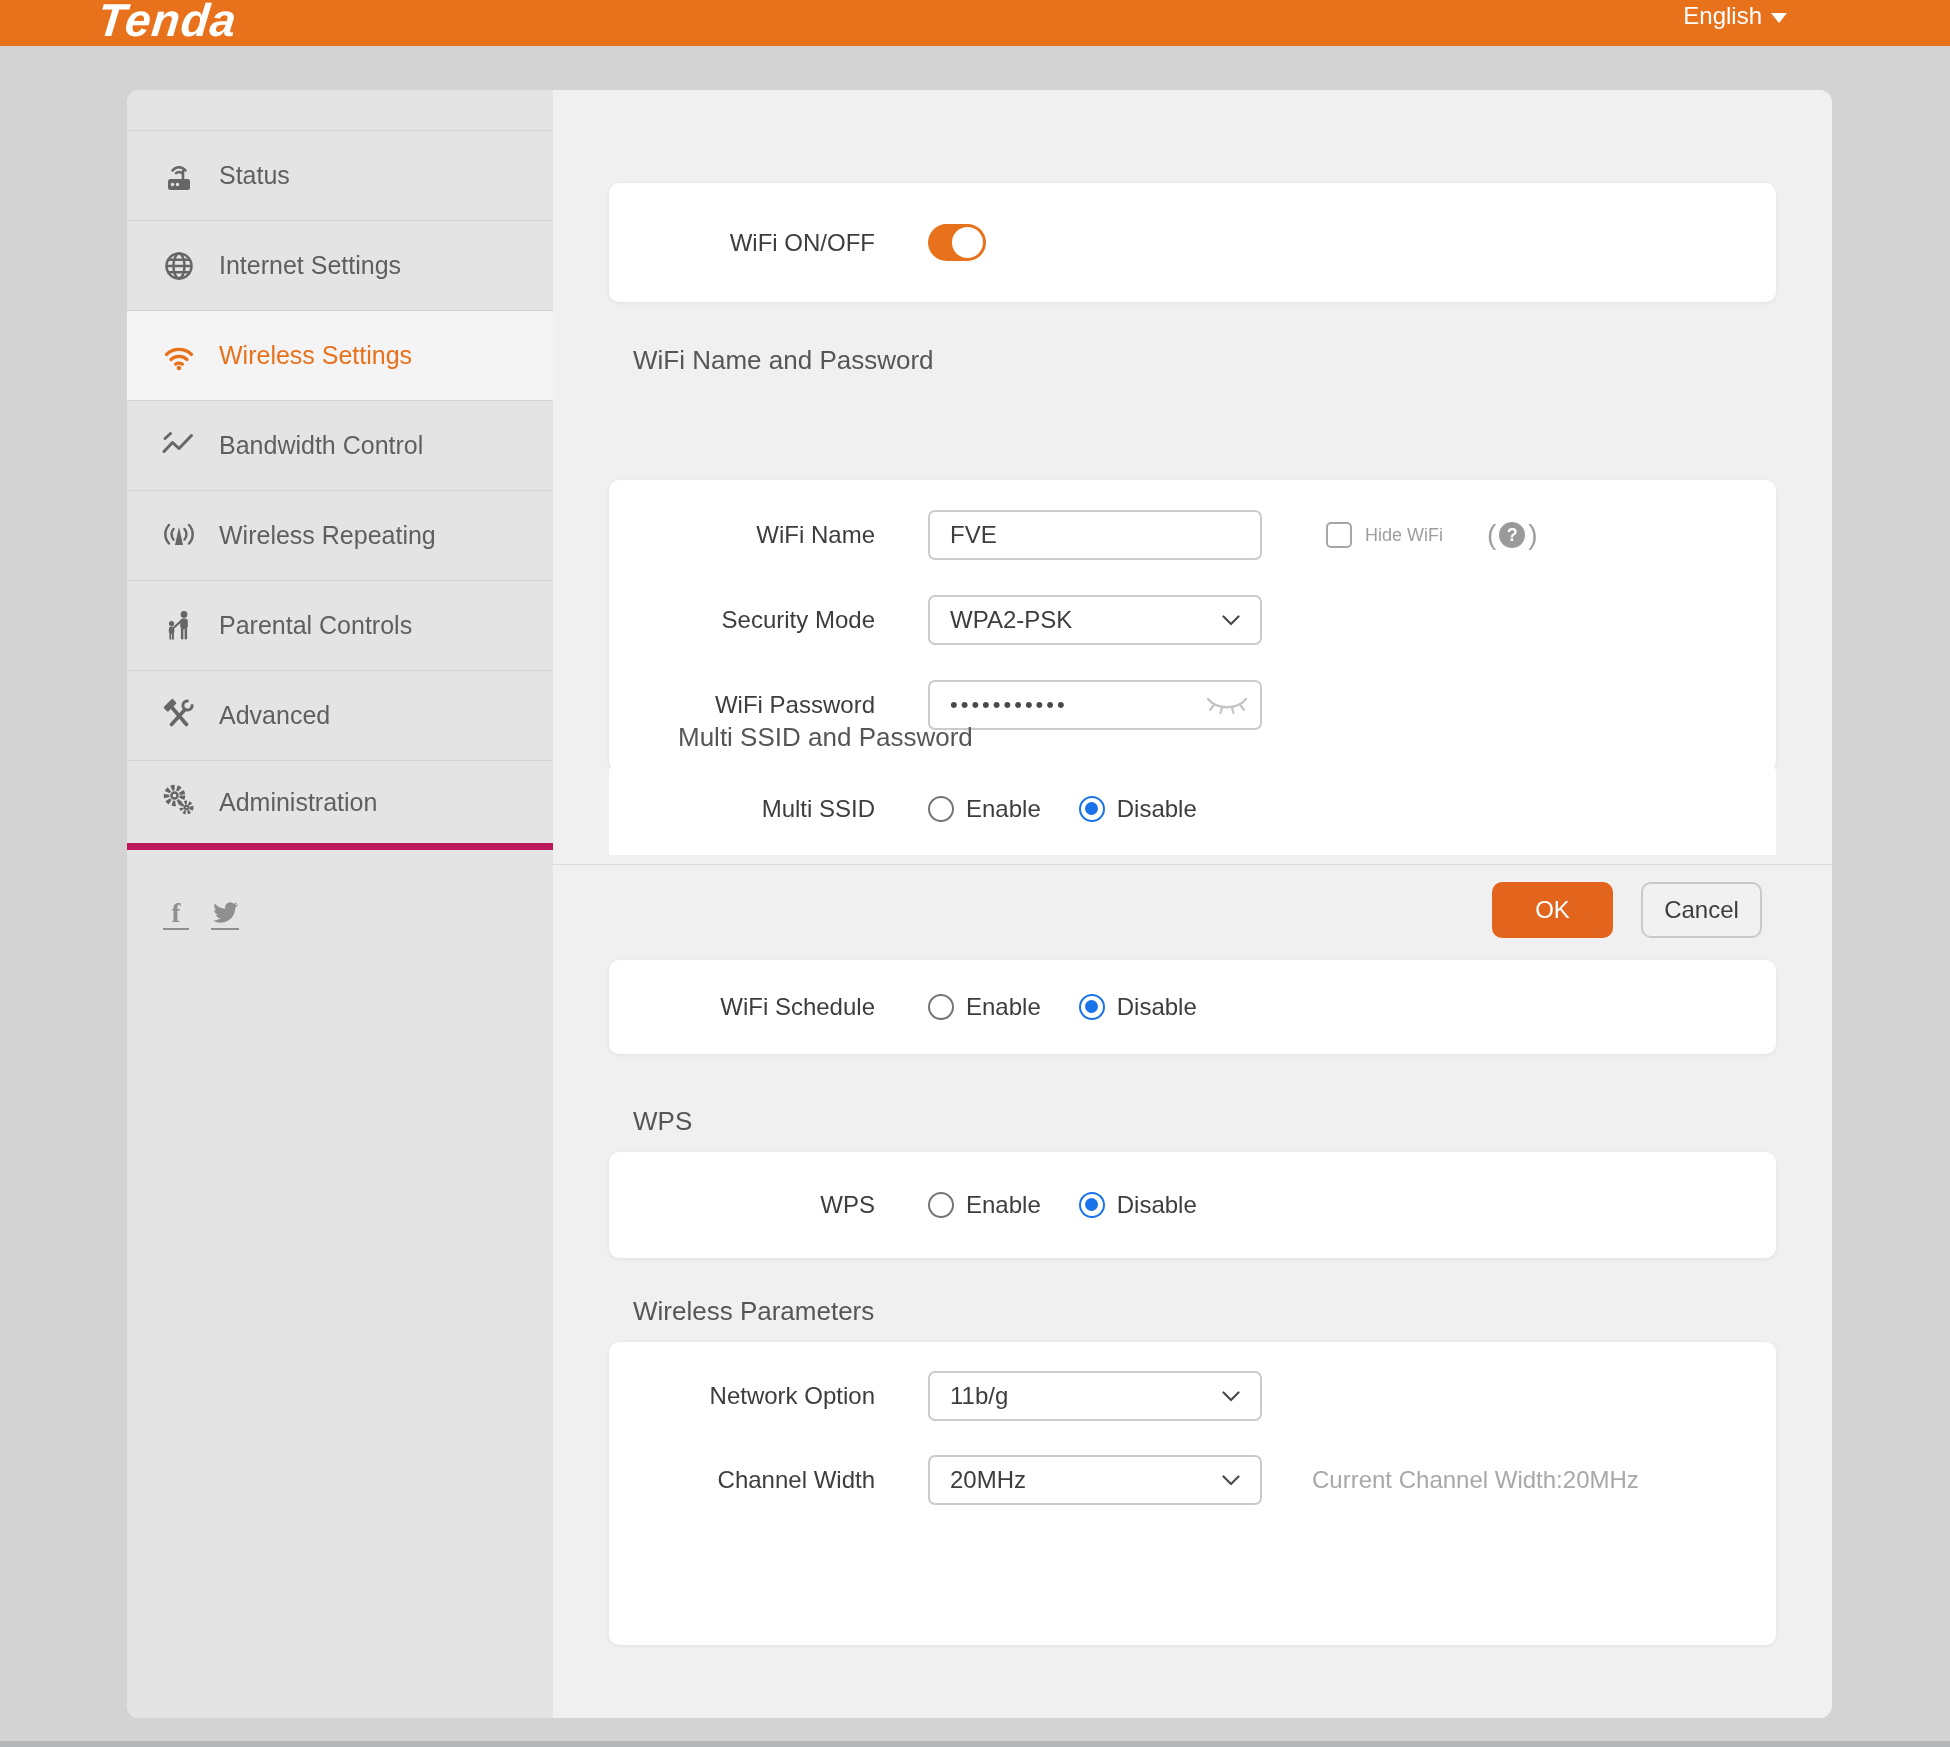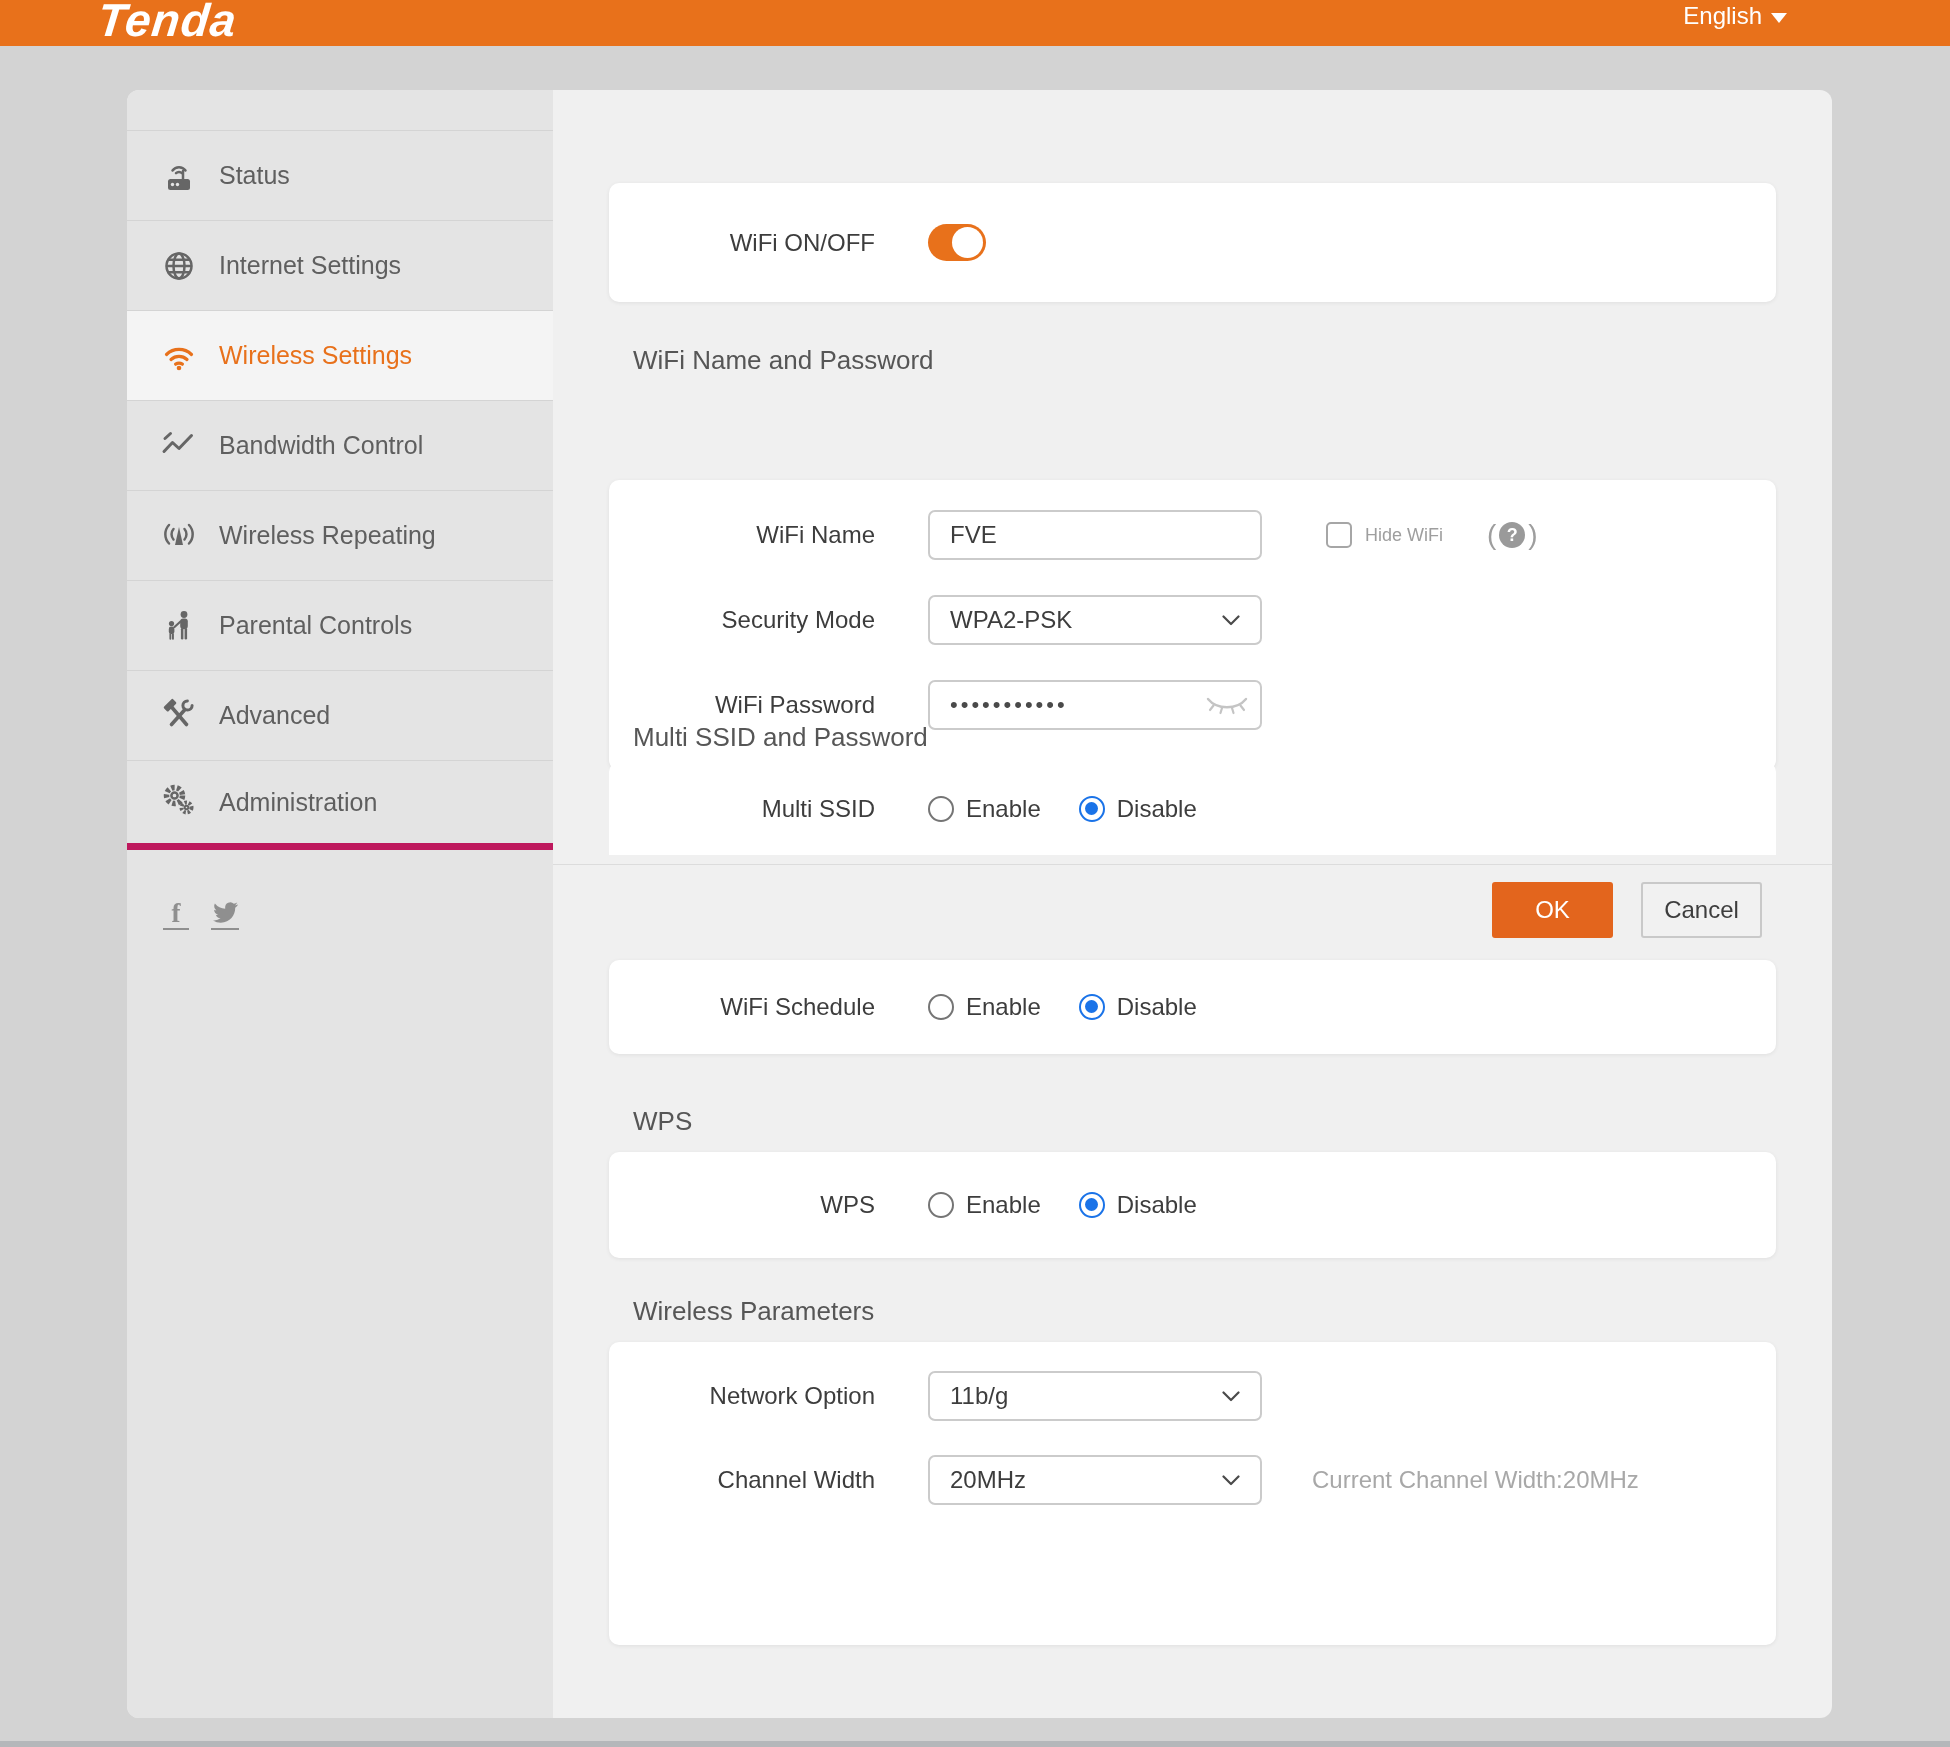--- a/index.html
+++ b/index.html
@@ -60,31 +60,31 @@
   }
   .select { display:flex; align-items:center; justify-content:space-between; cursor:pointer; }
   .pw-wrap { position:relative; }
   .pw-wrap .text-input { padding-right:64px; letter-spacing:3px; font-size:22px; color:#4a4a4a; }
   .eye { position:absolute; right:12px; top:50%; transform:translateY(-50%); cursor:pointer; display:flex; }
   .checkbox { width:26px; height:26px; border:2px solid #a6a6a6; border-radius:5px; background:#fff; margin-left:64px; cursor:pointer; flex-shrink:0; }
   .cb-label { margin-left:13px; font-size:18px; color:#9e9e9e; }
   .help { margin-left:44px; display:flex; align-items:center; gap:3px; color:#9e9e9e; font-size:28px; cursor:pointer; }
   .help-circle { width:26px; height:26px; border-radius:50%; background:#9a9a9a; color:#fff; font-size:18px; font-weight:bold; display:flex; align-items:center; justify-content:center; }
 
-  #t2 { top:632px; }
+  #t2 { top:632px;margin-left:45px; }
   #card-multi { top:672px; height:93px; border-radius:10px 10px 0 0; display:flex; align-items:center; box-shadow:none; }
 
   .radio-group { display:flex; gap:38px; align-items:center; }
   .radio-opt { display:flex; align-items:center; gap:12px; font-size:24px; color:#3d3d3d; cursor:pointer; }
   .radio { width:26px; height:26px; border-radius:50%; border:2.5px solid #757575; background:#fff; position:relative; flex-shrink:0; }
   .radio.checked { border-color:#1a73e8; }
   .radio.checked::after { content:""; position:absolute; top:4px; left:4px; width:13px; height:13px; border-radius:50%; background:#1a73e8; }
 
   .footer-bar { position:absolute; left:0; top:774px; width:1279px; height:91px; background:#f0f0f0; border-top:1px solid #dcdcdc; display:flex; align-items:center; justify-content:flex-end; padding-right:70px; gap:28px; z-index:5; }
-  .btn { height:56px; width:121px; border-radius:3px; font-size:24px; font-family:"Liberation Sans", sans-serif; cursor:pointer; }
+  .btn { height:56px; width:121px; border-radius:10px; font-size:24px; font-family:"Liberation Sans", sans-serif; cursor:pointer; }
   .btn-ok { background:#e3651d; color:#fff; border:none; }
   .btn-cancel { background:#f1f1f1; color:#3d3d3d; border:2px solid #c9c9c9; }
 
   #card-schedule { top:870px; height:94px; display:flex; align-items:center; }
   #t3 { top:1016px; }
   #card-wps { top:1062px; height:106px; display:flex; align-items:center; }
   #t4 { top:1206px; }
   #card-params { top:1252px; height:303px; padding:29px 0; display:flex; flex-direction:column; gap:34px; }
   .note { margin-left:50px; font-size:24px; color:#a8a8a8; }
 

